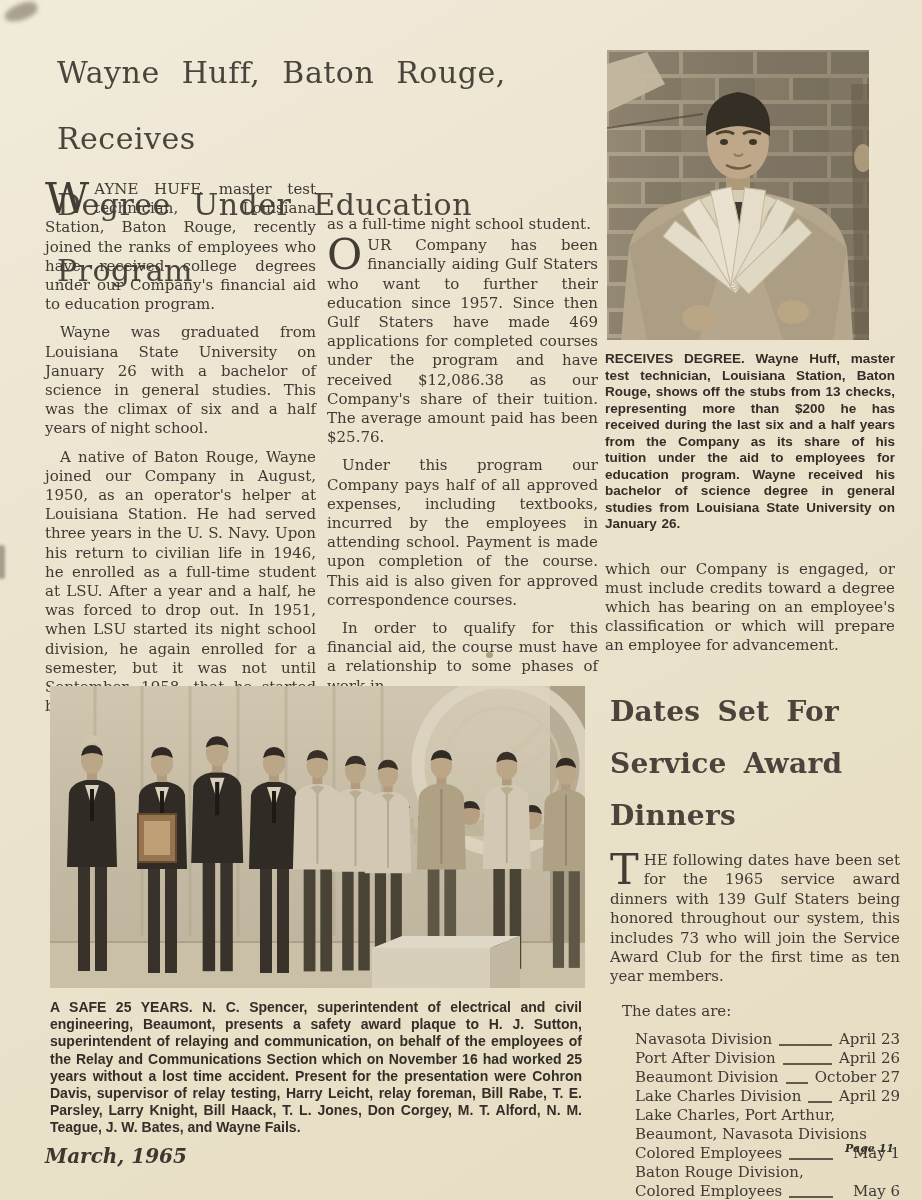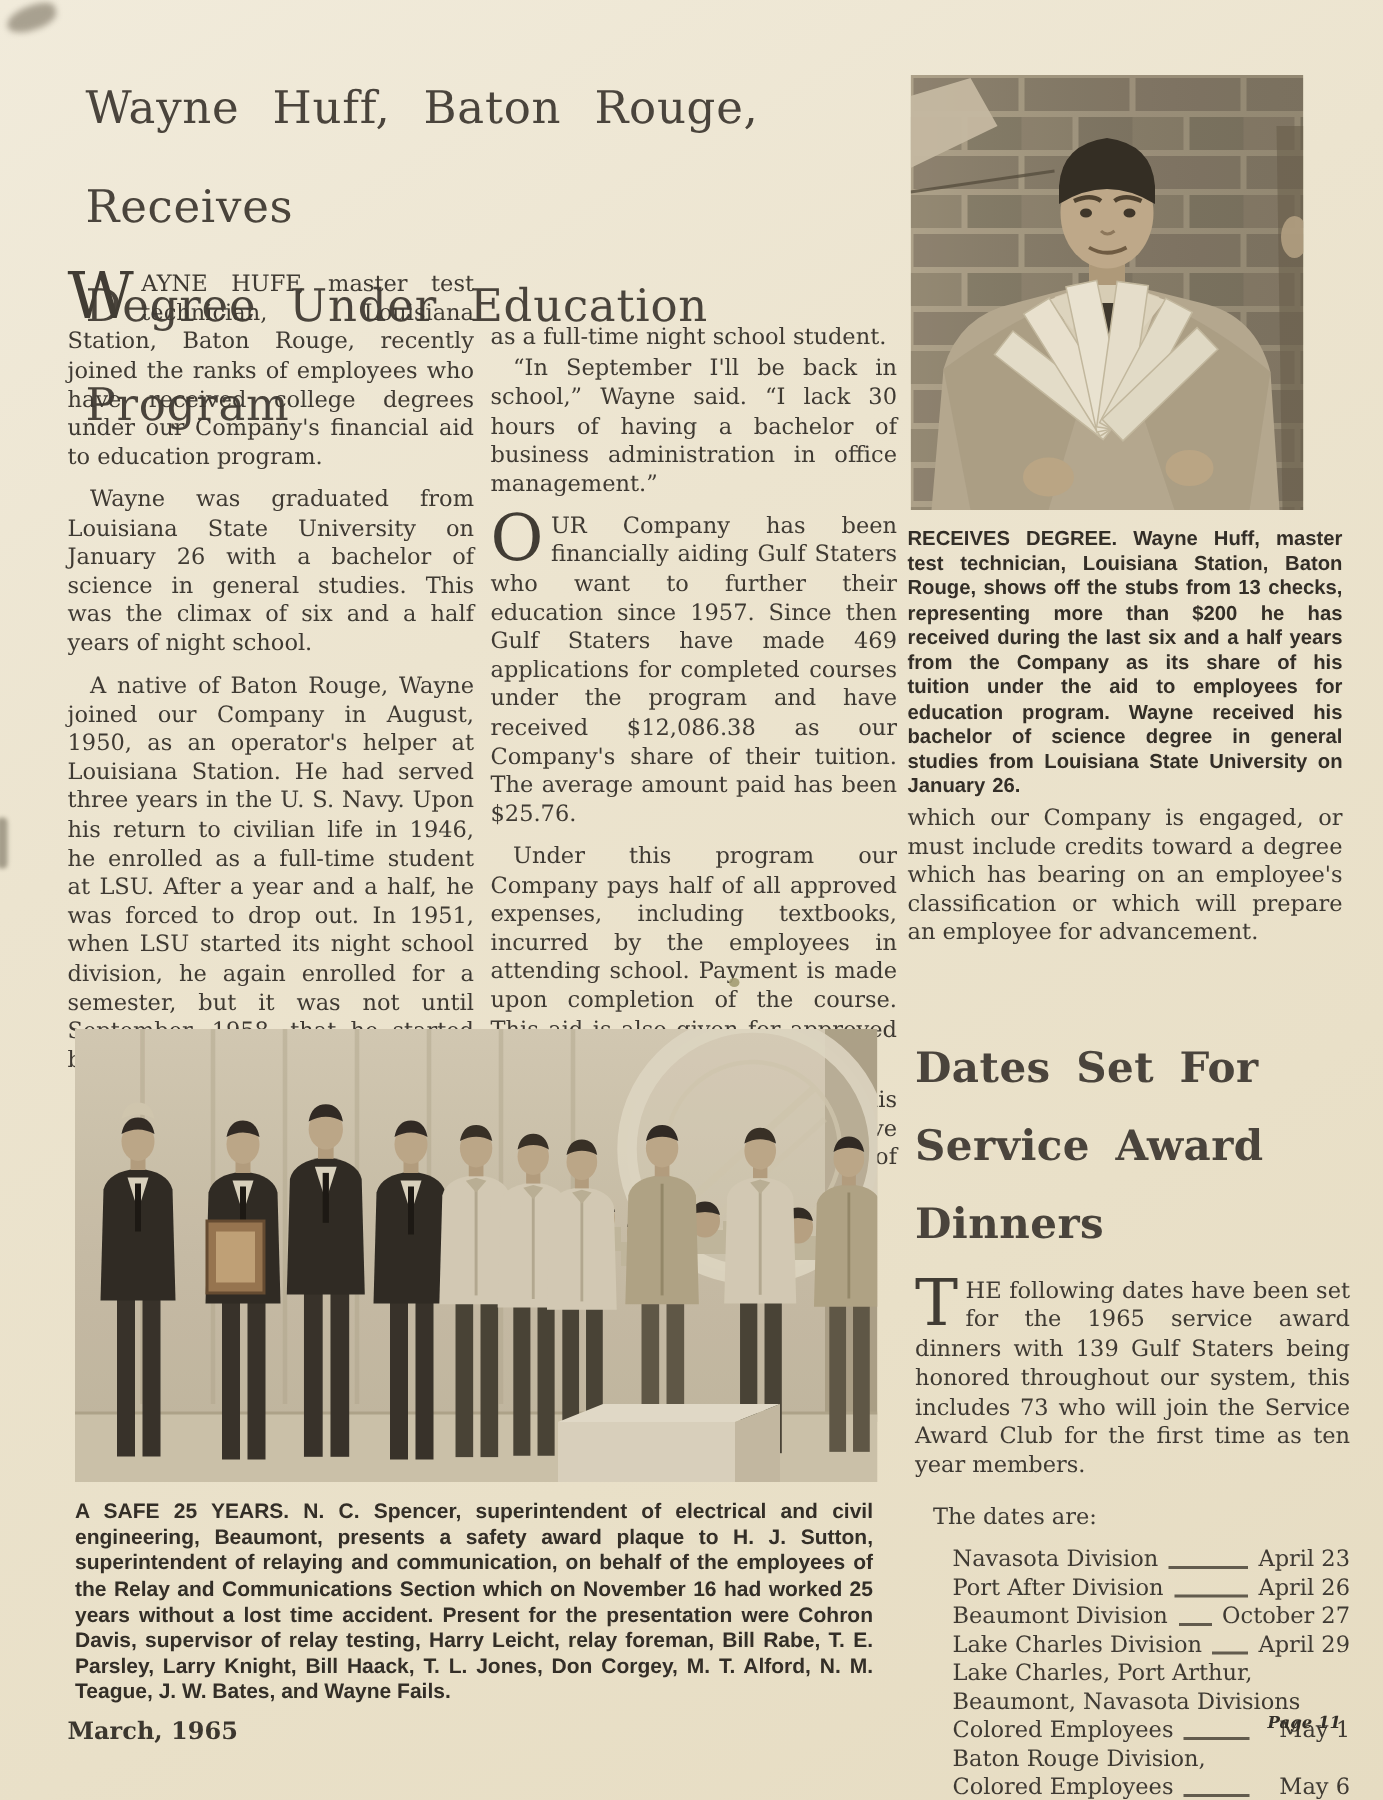--- a/index.html
+++ b/index.html
@@ -31,21 +31,21 @@
   }
 
   .sidebar{position:absolute;left:605px;top:50px;width:290px;}
   .portrait-frame{width:262px;height:290px;margin-left:2px;overflow:hidden;}
   .photo-caption{
     margin-top:11px;
     font-family:"Liberation Sans","DejaVu Sans",sans-serif;
     font-weight:700;font-size:13.5px;line-height:16.5px;
     text-align:justify;color:#332e27;word-spacing:1px;
   }
-  .continuation{margin-top:3px;font-size:15px;line-height:19.2px;text-align:justify;color:#3f3a33;}
+  .continuation{margin-top:27px;font-size:15px;line-height:19.2px;text-align:justify;color:#3f3a33;}
 
   .divider-dot{position:absolute;left:486px;top:652px;width:7px;height:6px;border-radius:50%;background:#a39c72;opacity:.9;}
 
   .bottom-left{position:absolute;left:50px;top:686px;width:634px;}
   .group-frame{width:535px;height:302px;overflow:hidden;}
   .group-caption{
     width:532px;margin-top:11px;
     font-family:"Liberation Sans","DejaVu Sans",sans-serif;
     font-weight:700;font-size:14px;line-height:17.2px;
     text-align:justify;color:#332e27;
@@ -53,21 +53,21 @@
 
   .dinners{position:absolute;left:610px;top:686px;width:290px;}
   .dinners-heading{font-size:28px;line-height:52px;color:#4a443c;word-spacing:7px;letter-spacing:.3px;font-weight:bold;}
   .dinners-intro{margin-top:9px;font-size:15px;line-height:19.4px;text-align:justify;color:#3f3a33;}
   .dates-label{margin:14px 0 10px 12px;font-size:15px;color:#3f3a33;}
   .dates-list{padding-left:25px;}
   .drow{display:flex;align-items:flex-end;font-size:15px;line-height:19px;color:#3f3a33;white-space:nowrap;}
   .dleader{flex:1;border-bottom:2px solid rgba(74,68,56,.85);margin:0 7px 3px 7px;min-width:14px;align-self:flex-end;}
   .ddate{min-width:60px;text-align:right;}
 
-  .footer-left{position:absolute;left:45px;top:1144px;font-weight:700;font-size:16px;color:#3c372f;}
+  .footer-left{position:absolute;left:45px;top:1144px;font-style:italic;font-weight:700;font-size:20px;color:#3c372f;}
   .footer-right{position:absolute;right:28px;top:1142px;font-style:italic;font-weight:700;font-size:11px;color:#332f28;}
 </style>
 </head>
 <body>
 
 <div class="page">
 
   <div class="artifact-tl"></div>
   <div class="artifact-left"></div>
 
@@ -77,21 +77,20 @@
   </div>
 
   <div class="columns">
     <div class="col">
       <p><span class="dropcap">W</span><span>AYNE HUFF, master test technician, Louisiana Station, Baton Rouge, recently joined the ranks of employees who have received college degrees under our Company's financial aid to education program.</span></p>
       <p class="ind">Wayne was graduated from Louisiana State University on January 26 with a bachelor of science in general studies. This was the climax of six and a half years of night school.</p>
       <p class="ind">A native of Baton Rouge, Wayne joined our Company in August, 1950, as an operator's helper at Louisiana Station. He had served three years in the U. S. Navy. Upon his return to civilian life in 1946, he enrolled as a full-time student at LSU. After a year and a half, he was forced to drop out. In 1951, when LSU started its night school division, he again enrolled for a semester, but it was not until September, 1958, that he started back</p>
     </div>
     <div class="col">
       <p style="margin-bottom:2px;margin-top:35px;">as a full-time night school student.</p>
-      <p class="ind">“In September I'll be back in school,” Wayne said. “I lack 30 hours of having a bachelor of business administration in office management.”</p>
       <p><span class="dropcap">O</span><span>UR Company has been financially aiding Gulf Staters who want to further their education since 1957. Since then Gulf Staters have made 469 applications for completed courses under the program and have received $12,086.38 as our Company's share of their tuition. The average amount paid has been $25.76.</span></p>
       <p class="ind">Under this program our Company pays half of all approved expenses, including textbooks, incurred by the employees in attending school. Payment is made upon completion of the course. This aid is also given for approved correspondence courses.</p>
       <p class="ind">In order to qualify for this financial aid, the course must have a relationship to some phases of work in</p>
     </div>
   </div>
 
   <div class="sidebar">
     <div class="portrait-frame">
       <svg width="262" height="290" viewBox="0 0 262 290">
         <defs>

